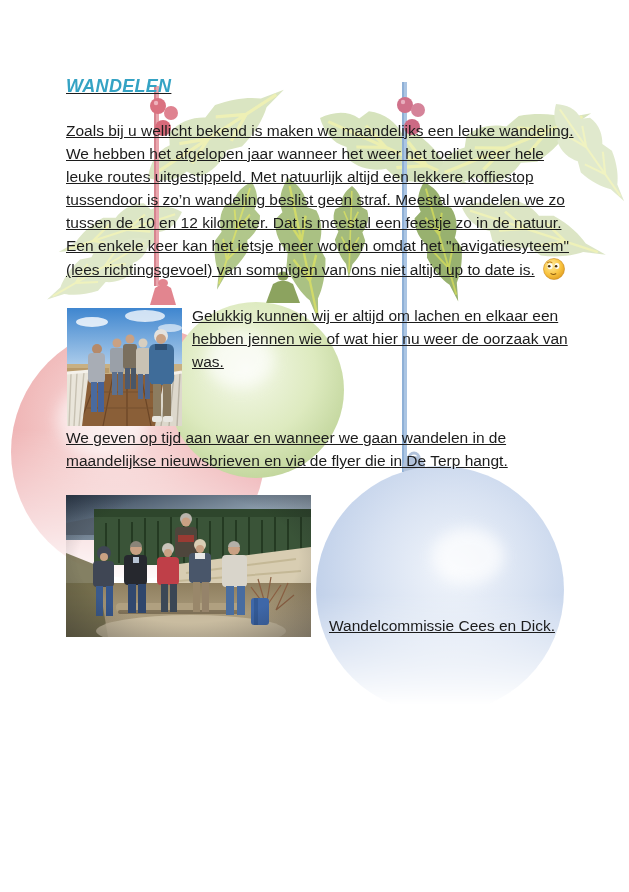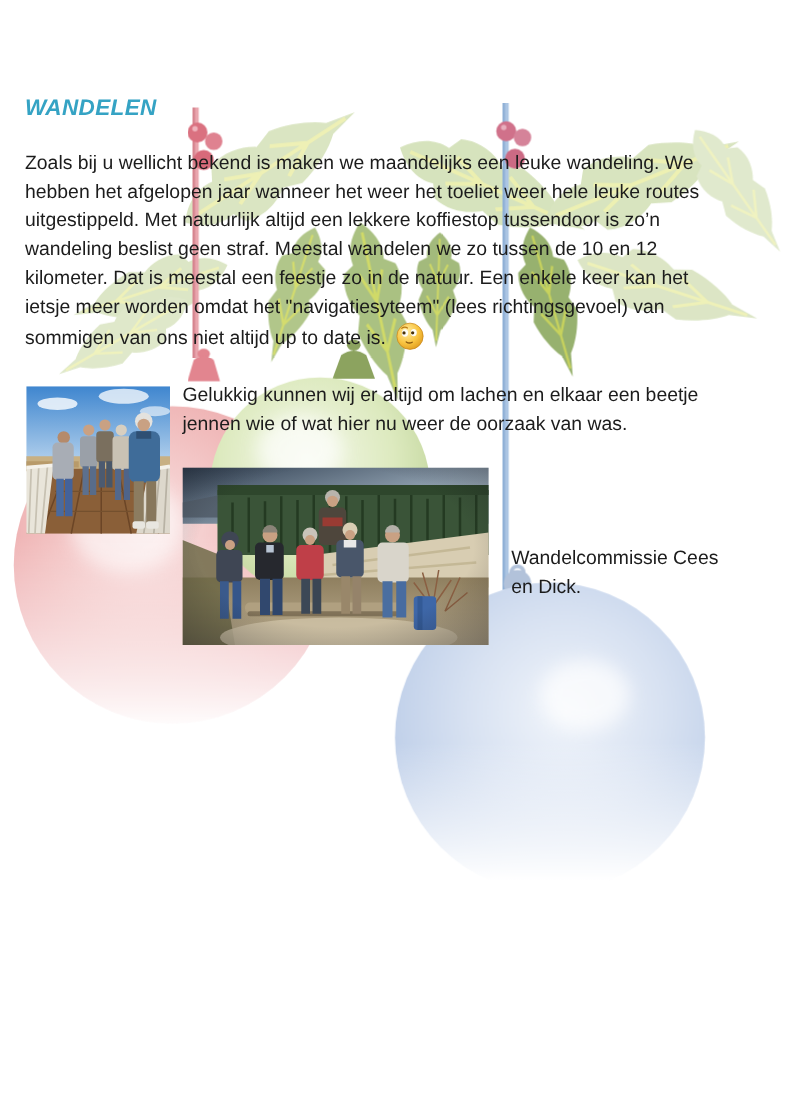--- a/index.html
+++ b/index.html
@@ -2,33 +2,33 @@
 <html><head>
 <meta charset="utf-8">
 <style>
   html,body{margin:0;padding:0;}
   body{
     width:629px;height:892px;background:#ffffff;position:relative;overflow:hidden;
     font-family:"Liberation Sans",sans-serif;
   }
   .deco{position:absolute;left:0;top:0;z-index:0;}
   .content{
-    position:relative;z-index:1;padding:74px 44px 0 20px;
-    font-size:15.5px;line-height:23px;color:#1c1c1c;
+    position:relative;z-index:1;padding:74px 44px 0 66px;
+    font-size:15.5px;line-height:23px;color:#1c1c1c;text-decoration:underline;
   }
   h1.page-title{
     font-size:18px;line-height:24px;font-style:italic;font-weight:bold;
     color:#35a3c4;margin:0 0 21px 0;letter-spacing:.3px;
   }
   p{margin:12px 0 23px 0;}
   .photo1{float:left;width:115px;height:118px;margin:4px 10px 0 1px;display:block;}
   .emoji{display:inline-block;width:24px;height:24px;vertical-align:-6px;margin-left:7px;}
   .emoji svg{display:block;}
   .clear{clear:both;}
-  .bottom-row{display:flex;align-items:center;margin-top:5px;}
+  .bottom-row{display:flex;align-items:flex-end;margin-top:5px;}
   .photo2{width:245px;height:142px;display:block;flex:0 0 auto;}
   .caption{margin:26px 0 0 18px;font-size:15.5px;line-height:23px;color:#1c1c1c;}
 </style>
 </head>
 <body>
 
 <svg class="deco" width="629" height="892" viewBox="0 0 629 892" aria-hidden="true">
   <defs>
     <path id="hollyLeaf" d="M0,0 C6,-8 14,-14 24,-12 L28,-20 C38,-24 48,-20 54,-15 L64,-19 C76,-16 86,-10 92,-4 L108,0 L92,4 C86,10 76,16 64,19 L54,15 C48,20 38,24 28,20 L24,12 C14,14 6,8 0,0 Z"></path>
     <path id="hollyVein" d="M6,0 L102,0 M30,-9 L48,0 M30,9 L48,0 M60,-11 L78,0 M60,11 L78,0"></path>
@@ -229,23 +229,24 @@
       <circle cx="94" cy="28" r="7" fill="#e4e2de"></circle>
         <circle cx="94" cy="31" r="5" fill="#c9a183"></circle>
       <rect x="82" y="36" width="25" height="41" rx="6" fill="#3f6c99"></rect>
         <rect x="88" y="36" width="12" height="6" fill="#2e4f73"></rect>
       <rect x="86" y="76" width="8" height="33" fill="#8c7c60"></rect>
         <rect x="96" y="76" width="8" height="33" fill="#87775c"></rect>
       <rect x="85" y="108" width="10" height="6" rx="2" fill="#e8e6e0"></rect>
         <rect x="96" y="108" width="10" height="6" rx="2" fill="#e8e6e0"></rect>
     </svg>
 
-    <p>Gelukkig kunnen wij er altijd om lachen en elkaar een beetje jennen wie of wat hier nu weer de oorzaak van was.</p>
+    <p>Gelukkig kunnen wij er altijd om lachen en elkaar een hebben jennen wie of wat hier nu weer de oorzaak van was.</p>
   </div>
 
+  <p class="clear">We geven op tijd aan waar en wanneer we gaan wandelen in de maandelijkse nieuwsbrieven en via de flyer die in De Terp hangt.</p>
 
   <div class="bottom-row">
     <svg class="photo2" viewBox="0 0 245 142" role="img" aria-label="Wandelgroep zittend op een boomstam bij bos en duinen">
       <defs>
         <linearGradient id="p2sky" x1="0" y1="0" x2=".8" y2=".6">
           <stop offset="0" stop-color="#2f3e50"></stop>
             <stop offset="1" stop-color="#9fb0bf"></stop>
         </linearGradient>
         <linearGradient id="p2ground" x1="0" y1="0" x2="0" y2="1">
           <stop offset="0" stop-color="#8f7f5f"></stop>

